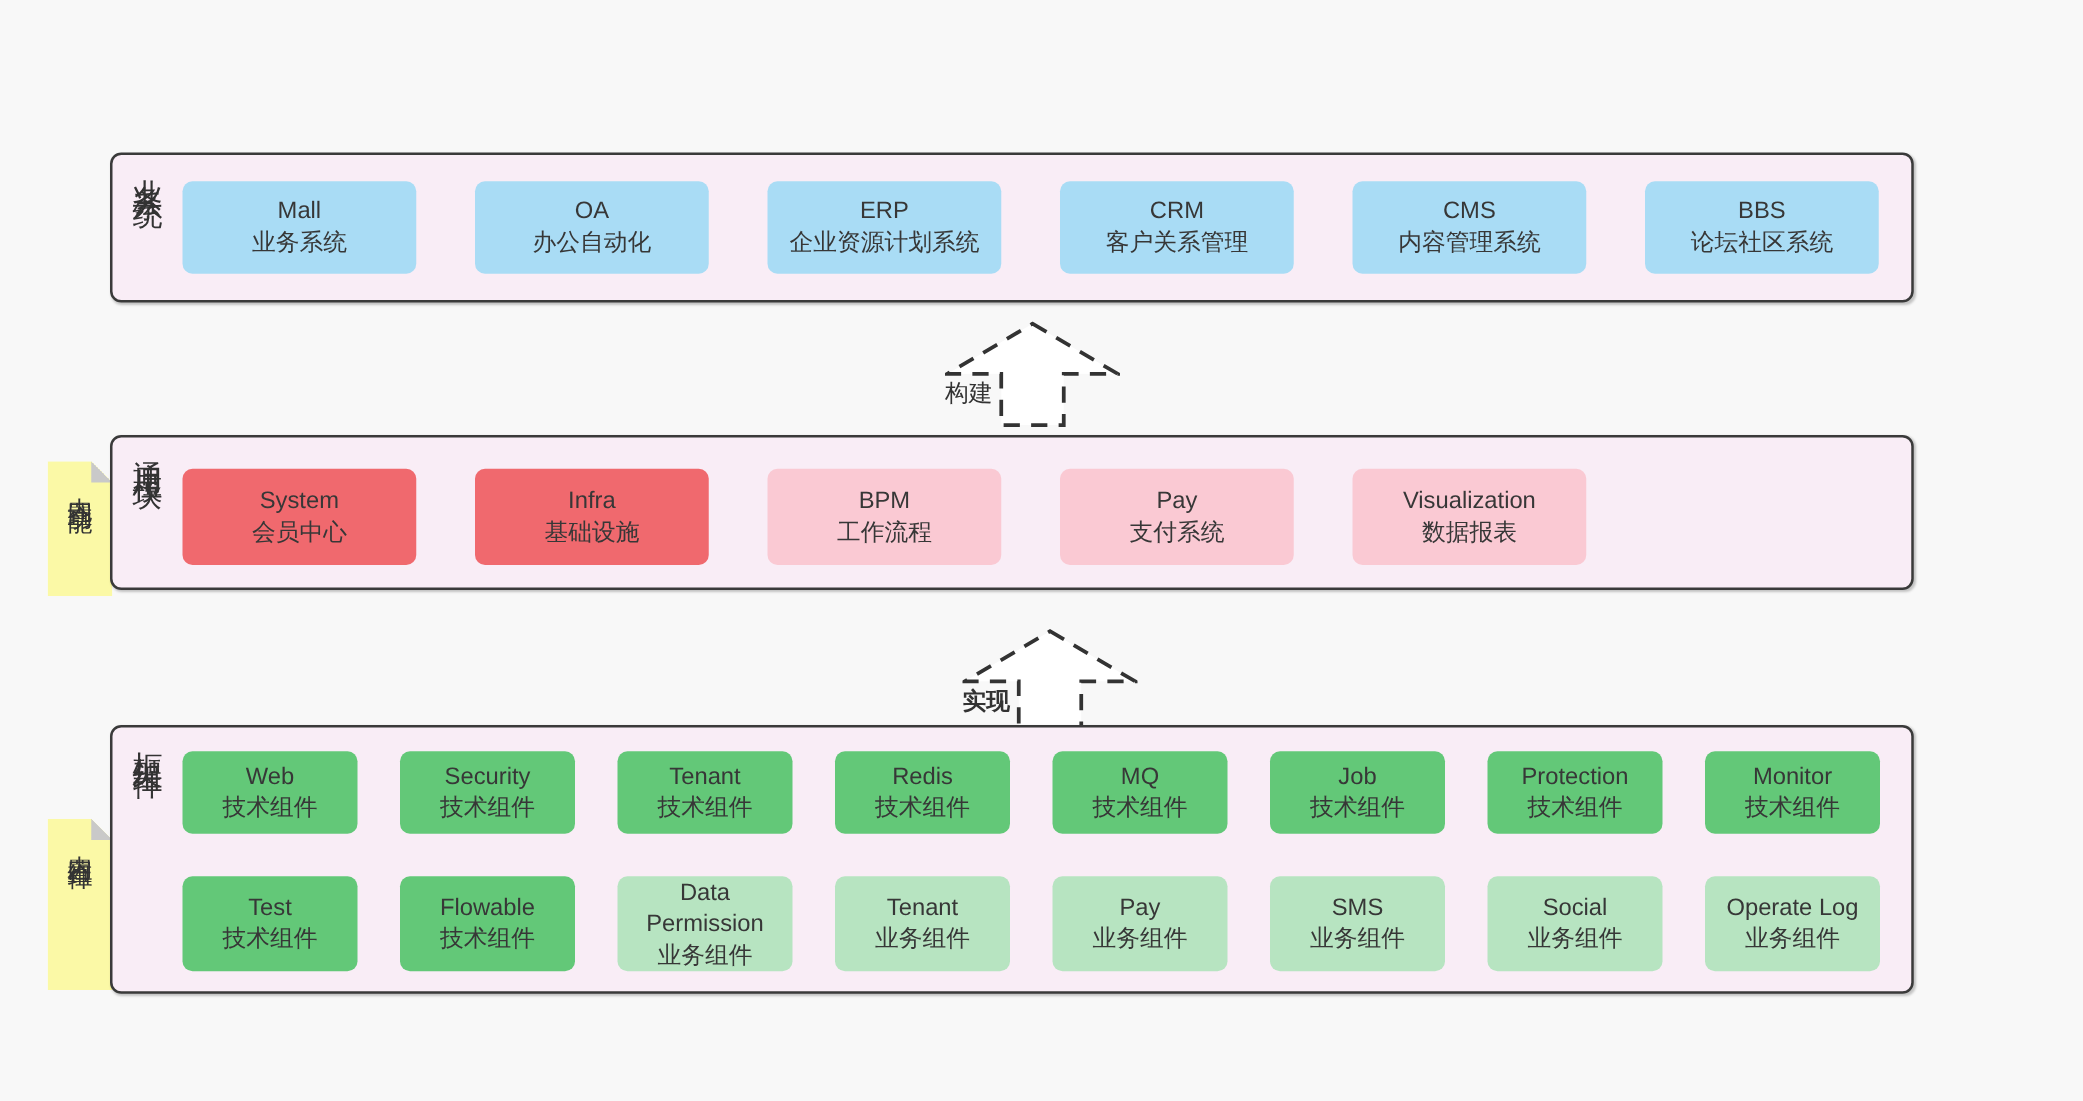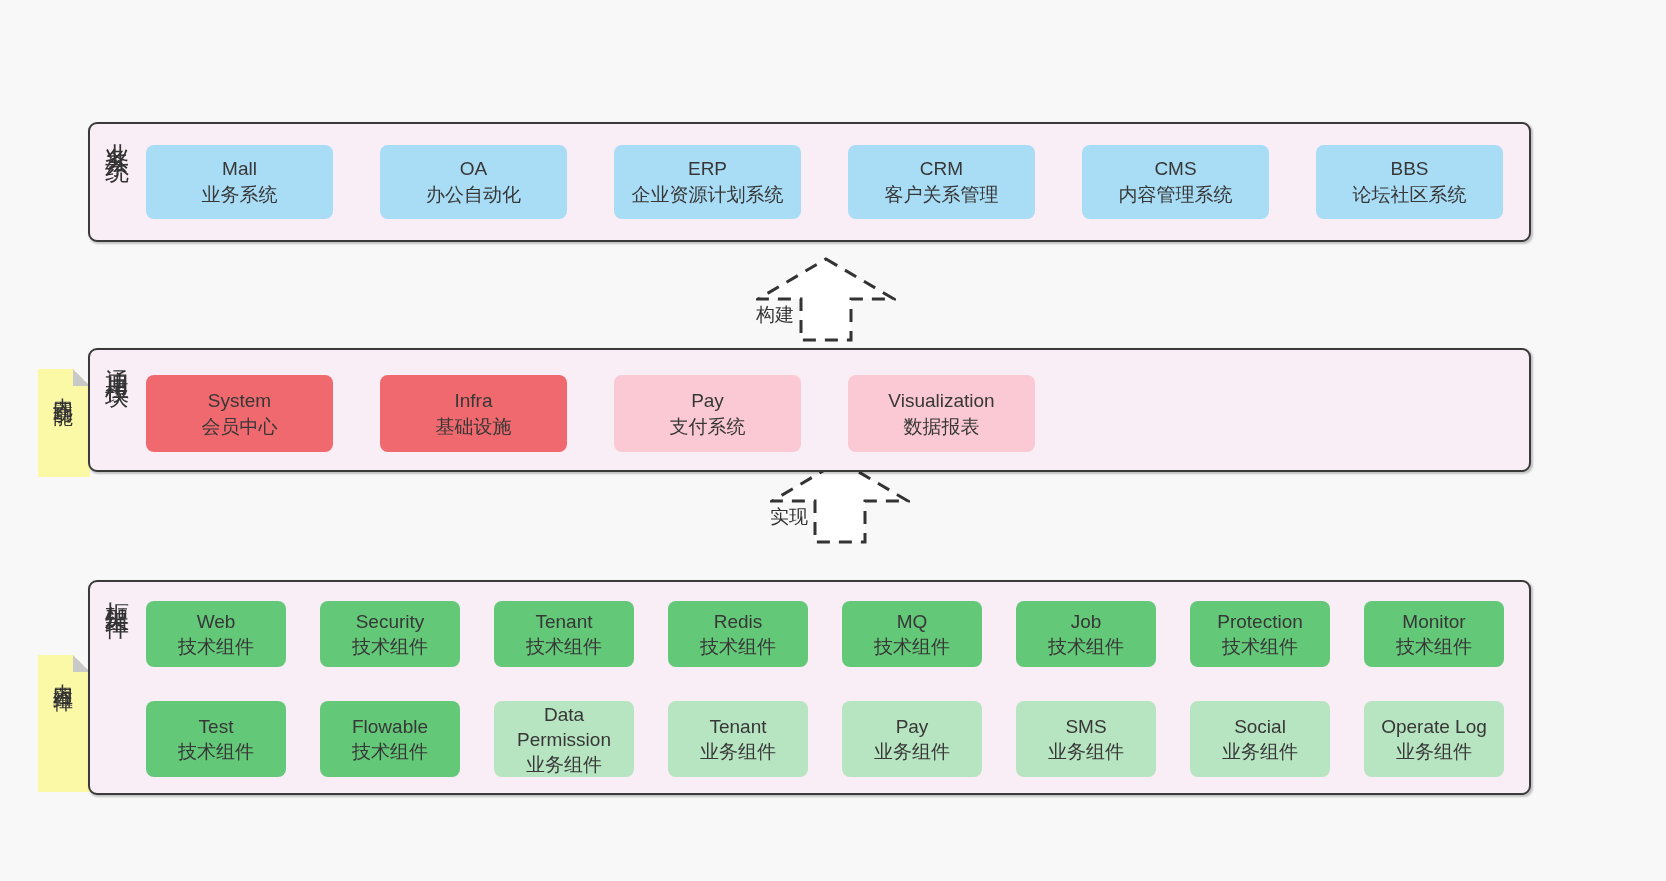--- a/index.html
+++ b/index.html
@@ -96,21 +96,21 @@
     letter-spacing:3px;
     color:#333;
   }
   
   .arrow{
     position:absolute;
     width:140px;height:86px;
     z-index:1;
   }
   .arrow1{left:756px;top:257px;}
-  .arrow2{left:770px;top:459px;}
+  .arrow2{left:770px;top:503px;font-weight:bold;}
   .arrow svg{display:block;}
   .arrow .arrow-label{
     position:absolute;
     left:0;right:0;
     bottom:15px;
     text-align:left;
     font-size:19px;
     color:#333;
   }
 </style>
@@ -166,20 +166,24 @@
     <div class="row">
       <div class="box red">
         <div>System</div>
         <div>会员中心</div>
       </div>
       <div class="box red">
         <div>Infra</div>
         <div>基础设施</div>
       </div>
       <div class="box pink">
+        <div>BPM</div>
+        <div>工作流程</div>
+      </div>
+      <div class="box pink">
         <div>Pay</div>
         <div>支付系统</div>
       </div>
       <div class="box pink">
         <div>Visualization</div>
         <div>数据报表</div>
       </div>
     </div>
   </div>
 

